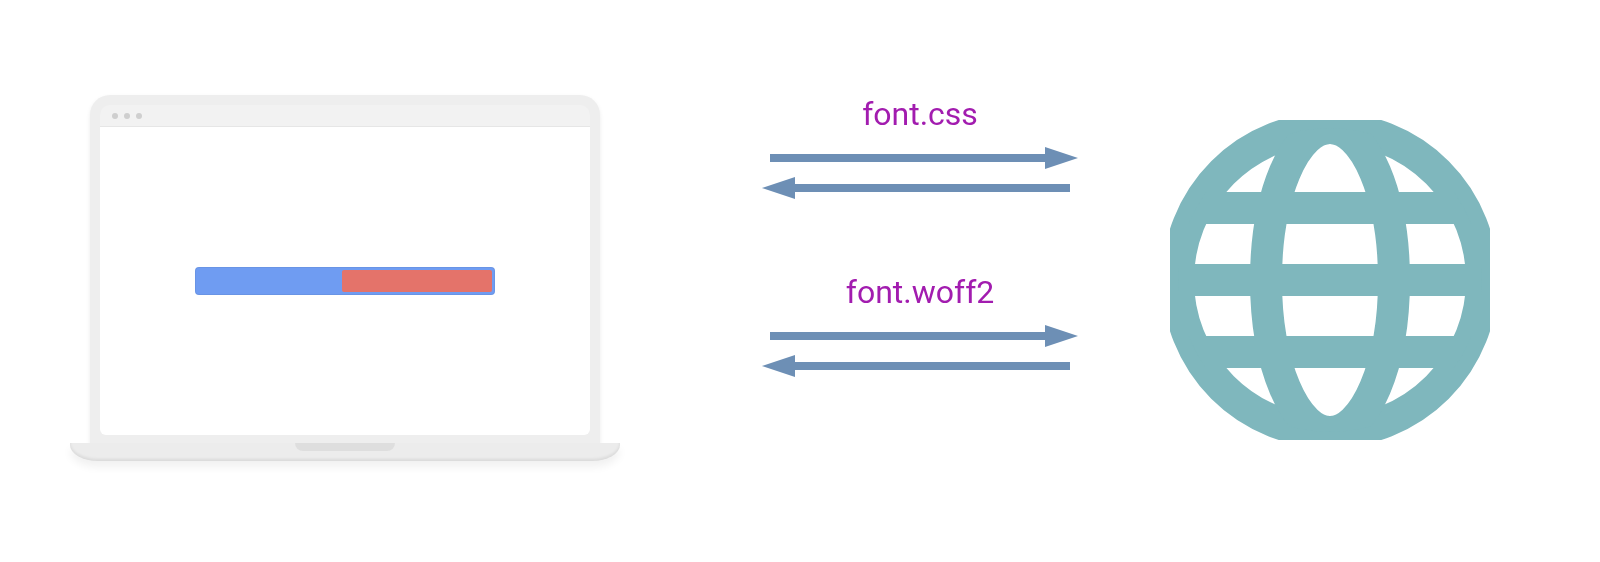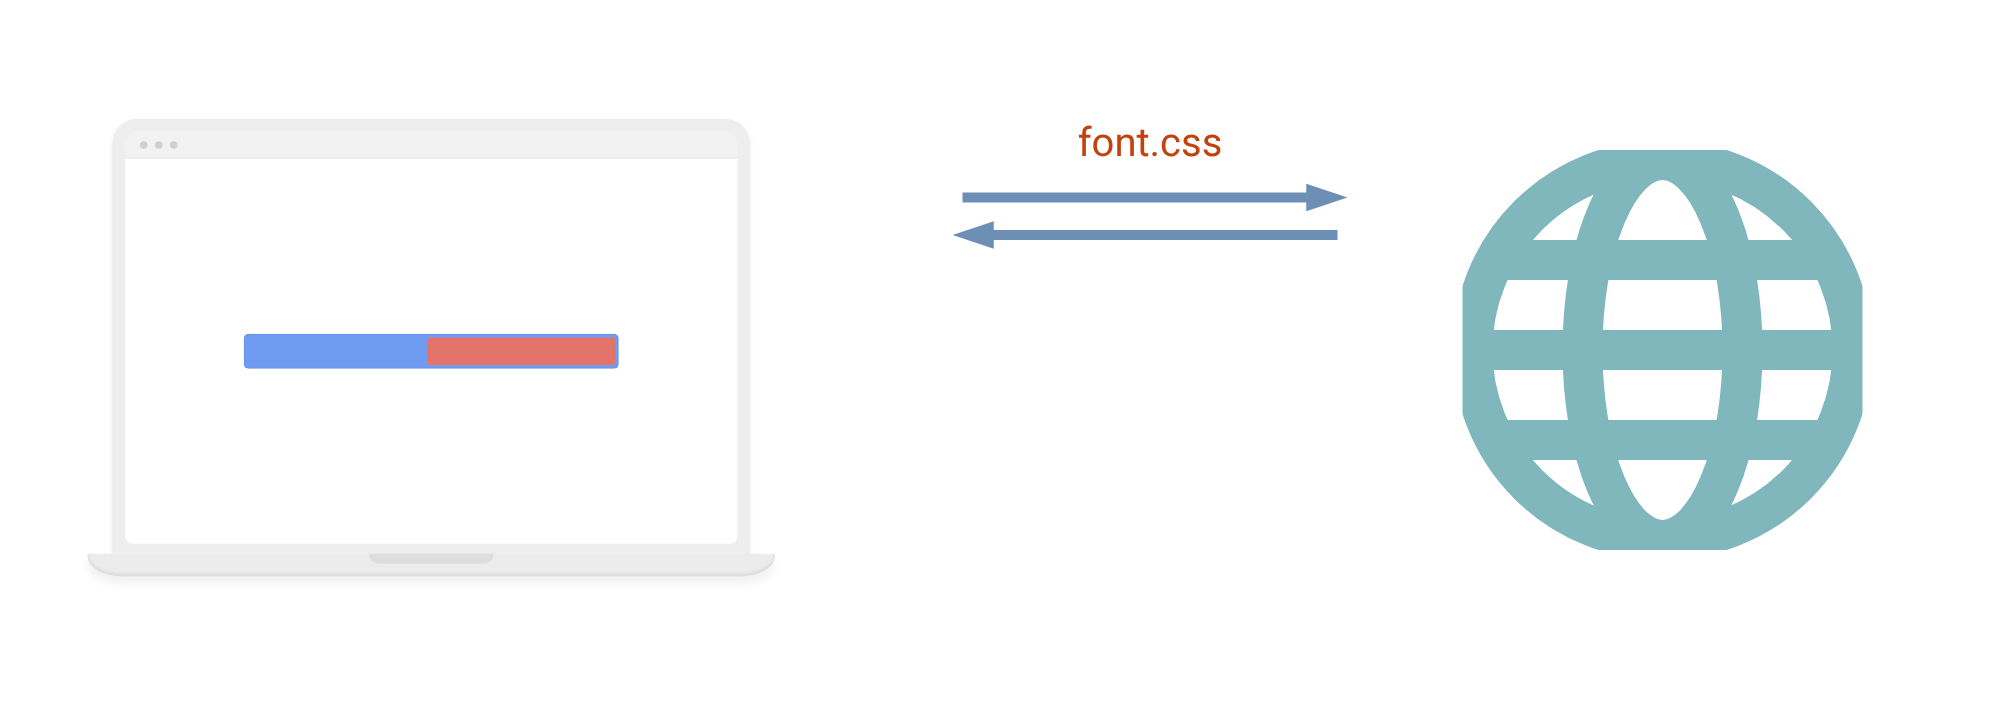--- a/index.html
+++ b/index.html
@@ -96,21 +96,21 @@
     left: 740px;
     top: 95px;
     width: 360px;
     display: flex;
     flex-direction: column;
     gap: 70px;
   }
   .arrow-group { display: flex; flex-direction: column; align-items: center; }
   .arrow-label {
     font-size: 32px;
-    color: #c2410c;
+    color: #a21caf;
     margin-bottom: 10px;
     font-weight: 400;
   }
   .double-arrow svg { display: block; }
 
   
   .globe {
     position: absolute;
     right: 110px;
     top: 120px;
@@ -149,20 +149,33 @@
           <line x1="10" y1="15" x2="290" y2="15"></line>
           <polygon points="285,4 318,15 285,26" stroke="none"></polygon>
 
           <line x1="30" y1="45" x2="310" y2="45"></line>
           <polygon points="35,34 2,45 35,56" stroke="none"></polygon>
         </g>
       </svg>
     </div>
   </div>
 
+  <div class="arrow-group">
+    <div class="arrow-label">font.woff2</div>
+    <div class="double-arrow">
+      <svg width="320" height="60" viewBox="0 0 320 60">
+        <g stroke="#6d8fb5" stroke-width="8" fill="#6d8fb5">
+          <line x1="10" y1="15" x2="290" y2="15"></line>
+          <polygon points="285,4 318,15 285,26" stroke="none"></polygon>
+          <line x1="30" y1="45" x2="310" y2="45"></line>
+          <polygon points="35,34 2,45 35,56" stroke="none"></polygon>
+        </g>
+      </svg>
+    </div>
+  </div>
 
 </div>
 
 <div class="globe">
   <svg viewBox="0 0 200 200">
     <defs>
       <clipPath id="globeClip">
           <circle cx="100" cy="100" r="95"></circle>
         </clipPath>
     </defs>

